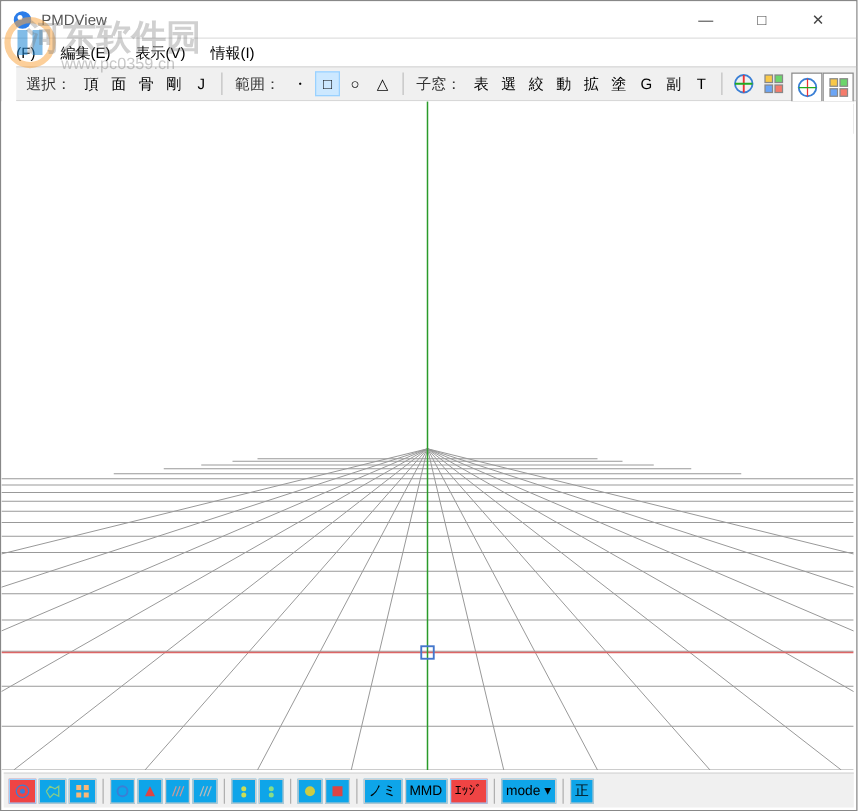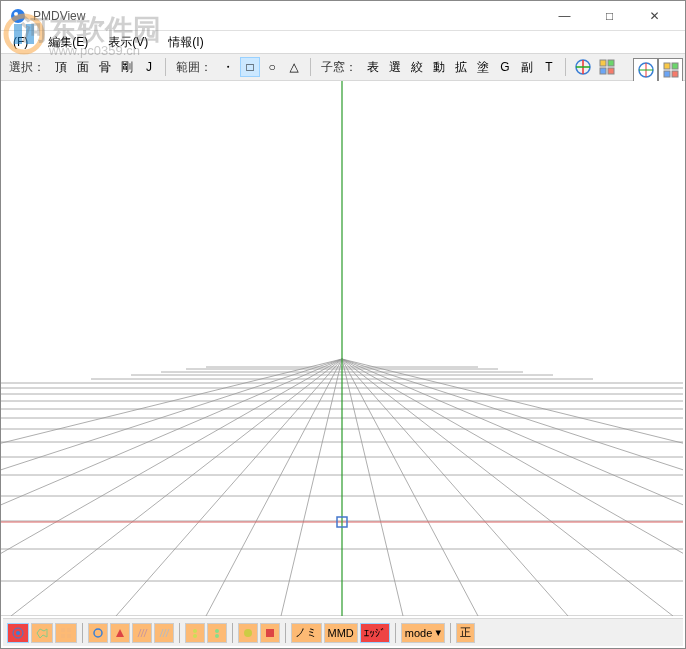--- a/index.html
+++ b/index.html
@@ -4,34 +4,34 @@
 <style>
 * { box-sizing: border-box; margin: 0; padding: 0; }
 body { font-family: "MS UI Gothic", "Meiryo", sans-serif; font-size: 12px; background: #fff; width: 686px; height: 649px; overflow: hidden; border: 1px solid #888; position: relative; }
 .titlebar { height: 30px; background: #fff; display: flex; align-items: center; padding: 0 8px; border-bottom: 1px solid #e0e0e0; }
 .titlebar .icon { width: 18px; height: 18px; margin-right: 6px; }
 .titlebar .title { flex: 1; font-size: 12px; color: #555; }
 .winbtns { display: flex; gap: 0; }
 .winbtn { width: 45px; height: 28px; display: flex; align-items: center; justify-content: center; color: #444; cursor: pointer; }
 .menubar { height: 22px; display: flex; align-items: center; padding: 0 4px; gap: 4px; font-size: 12px; }
 .menubar .item { padding: 2px 8px; cursor: pointer; }
-.toolbar { height: 28px; background: #f0f0f0; border-top: 1px solid #d8d8d8; border-bottom: 1px solid #d8d8d8; display: flex; align-items: center; padding: 0 4px; gap: 2px; font-size: 12px; }
+.toolbar { height: 28px; background: #f0f0f0; border-top: 1px solid #d8d8d8; border-bottom: 1px solid #d8d8d8; display: flex; align-items: center; padding: 0 4px; gap: 2px; font-size: 12px; margin-left: 12px; }
 .toolbar .lbl { padding: 0 4px; color: #333; }
 .toolbar .btn { min-width: 20px; height: 20px; display: flex; align-items: center; justify-content: center; padding: 0 3px; cursor: pointer; border: 1px solid transparent; }
 .toolbar .btn.active { background: #cce8ff; border: 1px solid #99d1ff; }
 .toolbar .sep { width: 1px; height: 18px; background: #c0c0c0; margin: 0 4px; }
 .toolbar .iconbtn { width: 22px; height: 20px; display: flex; align-items: center; justify-content: center; cursor: pointer; }
 .viewport { position: relative; width: 682px; height: 535px; background: #fff; overflow: hidden; }
 .viewport svg { position: absolute; left: 0; top: 0; }
 .view-controls { position: absolute; right: 2px; top: 82px; display: flex; gap: 0; }
 .view-controls .vbtn { width: 25px; height: 24px; background: #fff; border: 1px solid #888; display: flex; align-items: center; justify-content: center; cursor: pointer; }
 .view-controls2 { position: absolute; right: 2px; top: 57px; display: flex; gap: 0; }
 .view-controls2 .vbtn2 { width: 25px; height: 24px; background: #fff; border: 1px solid #888; display: flex; align-items: center; justify-content: center; cursor: pointer; }
 .statusbar { height: 28px; background: #f0f0f0; border-top: 1px solid #d8d8d8; display: flex; align-items: center; padding: 0 4px; gap: 2px; font-size: 11px; position: absolute; bottom: 2px; left: 2px; right: 2px; }
-.statusbar .sbtn { min-width: 18px; height: 20px; display: flex; align-items: center; justify-content: center; padding: 0 3px; cursor: pointer; border: 1px solid #ccc; background: #fdba74; }
+.statusbar .sbtn { min-width: 18px; height: 20px; display: flex; align-items: center; justify-content: center; padding: 0 3px; cursor: pointer; border: 1px solid #ccc; background: #0ea5e9; }
 .statusbar .sbtn.active { background: #ef4444; border-color: #99d1ff; }
 .statusbar .ssep { width: 1px; height: 20px; background: #b0b0b0; margin: 0 3px; }
 .watermark { position: absolute; top: 10px; left: 20px; font-size: 28px; font-weight: bold; color: rgba(120,120,120,0.35); z-index: 100; pointer-events: none; }
 .watermark-sub { position: absolute; top: 42px; left: 48px; font-size: 13px; color: rgba(120,120,120,0.4); z-index: 100; pointer-events: none; }
 .watermark-logo { position: absolute; top: 8px; left: -5px; z-index: 99; pointer-events: none; }
 </style>
 </head>
 <body>
 
 <div class="watermark-logo">

